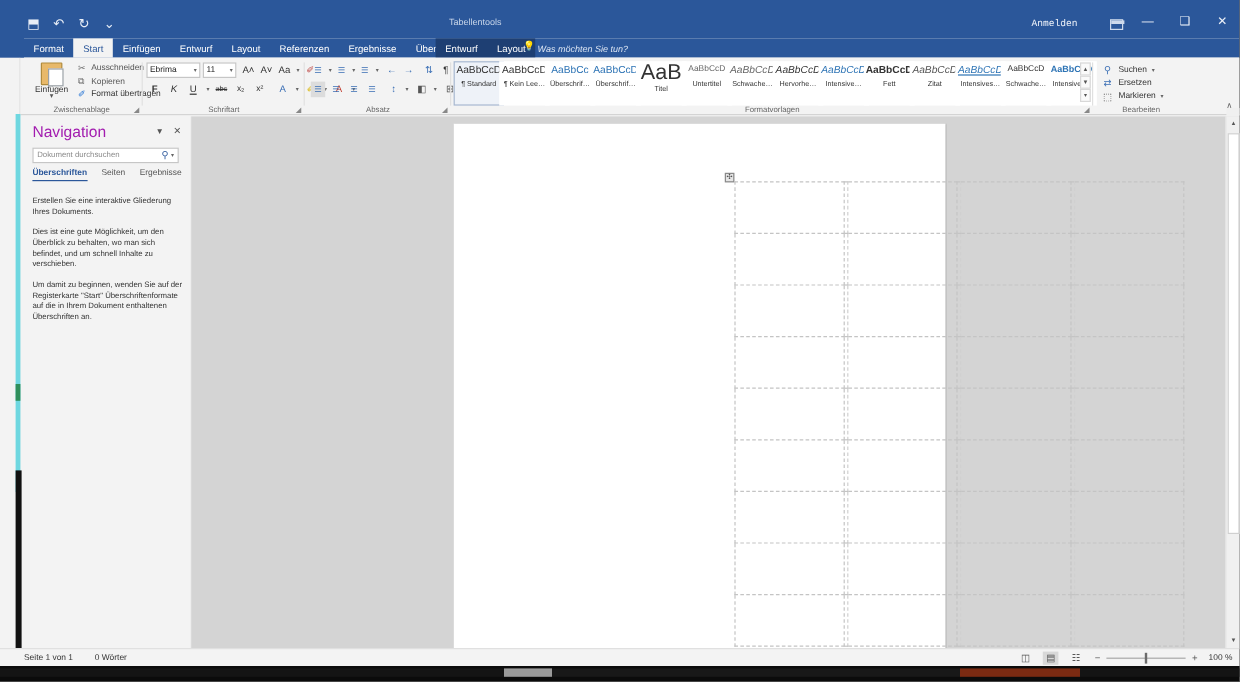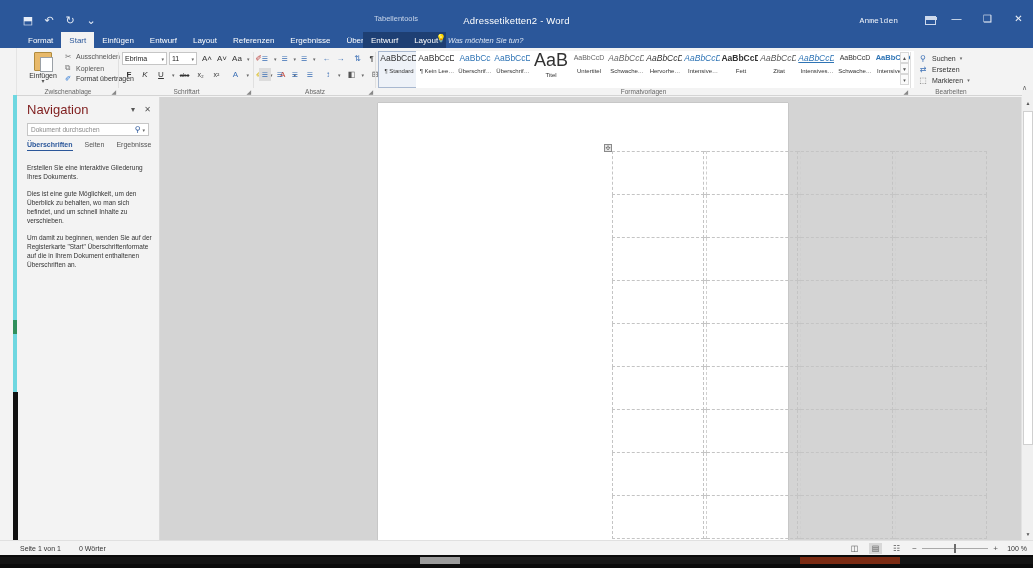--- a/index.html
+++ b/index.html
@@ -151,21 +151,21 @@
     position: absolute; display: flex; align-items: center; gap: 3px;
     font-size: 7px; color: #333; white-space: nowrap;
   }
   .collapse-rib { position: absolute; right: 6px; top: 36px; font-size: 7px; color: #666; }
 
   
   .navpane {
     position: absolute; left: 17px; top: 97px; width: 143px; height: 443px;
     background: #f3f3f3; border-right: 1px solid #dadada;
   }
-  .nav-title { position: absolute; left: 10px; top: 5px; font-size: 13px; color: #7f1d1d; }
+  .nav-title { position: absolute; left: 10px; top: 5px; font-size: 13px; color: #a21caf; }
   .nav-ctl { position: absolute; top: 8px; font-size: 8px; color: #555; }
   .nav-search {
     position: absolute; left: 10px; top: 26px; width: 122px; height: 13px;
     background: #fff; border: 1px solid #c6c6c6;
     display: flex; align-items: center; padding: 0 3px;
     font-size: 6.5px; color: #8a8a8a;
   }
   .nav-search .srch-ic { margin-left: auto; font-size: 8px; color: #2b579a; }
   .nav-search .srch-caret { font-size: 5px; color: #666; margin-left: 2px; }
   .nav-tabs { position: absolute; left: 10px; top: 44px; display: flex; gap: 12px; }
@@ -248,21 +248,20 @@
 <div id="app">
 
   <div class="titlebar">
     <div class="qat">
       <span class="qat-ic">⬒</span>
       <span class="qat-ic">↶</span>
       <span class="qat-ic">↻</span>
       <span class="qat-ic">⌄</span>
     </div>
     <div class="ctx-group">Tabellentools</div>
-    <div class="doc-title">Adressetiketten2  -  Word</div>
     <div class="signin">Anmelden</div>
     <div class="ribbon-disp"></div>
     <div class="win-btns">
       <span class="win-btn">—</span>
       <span class="win-btn">❑</span>
       <span class="win-btn">✕</span>
     </div>
   </div>
 
   <div class="tabrow">

